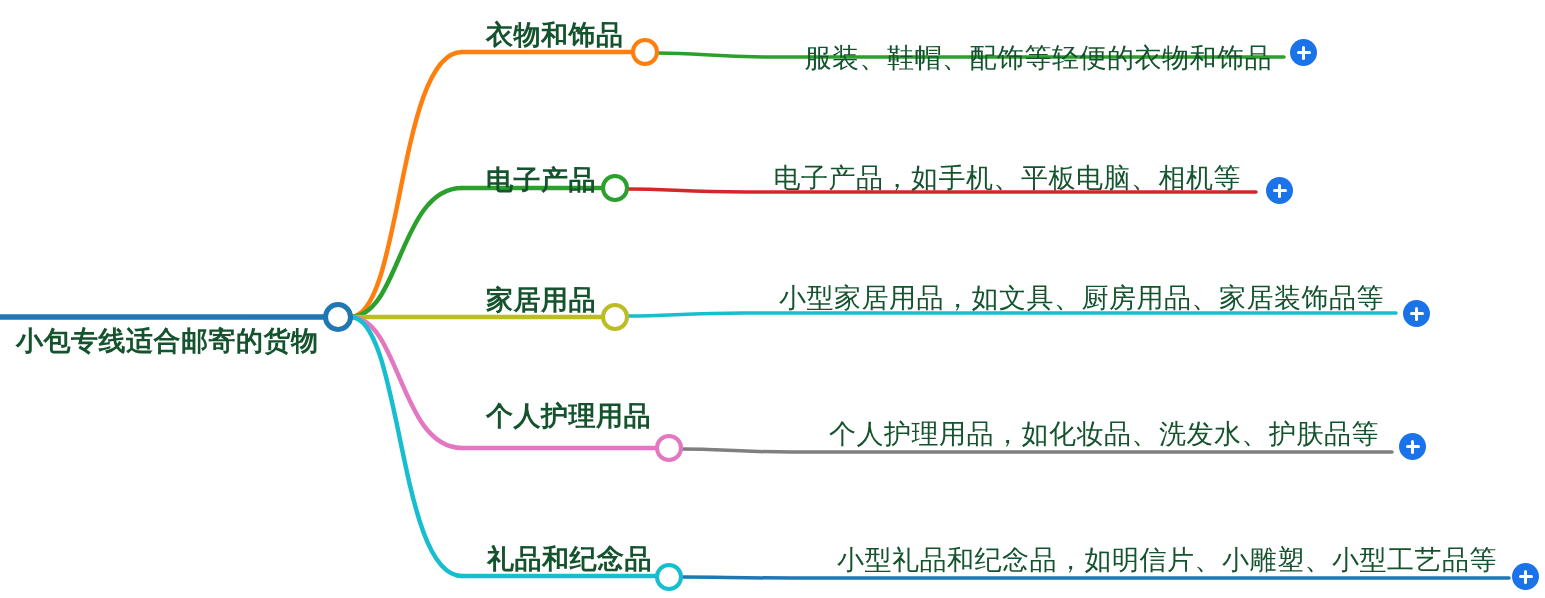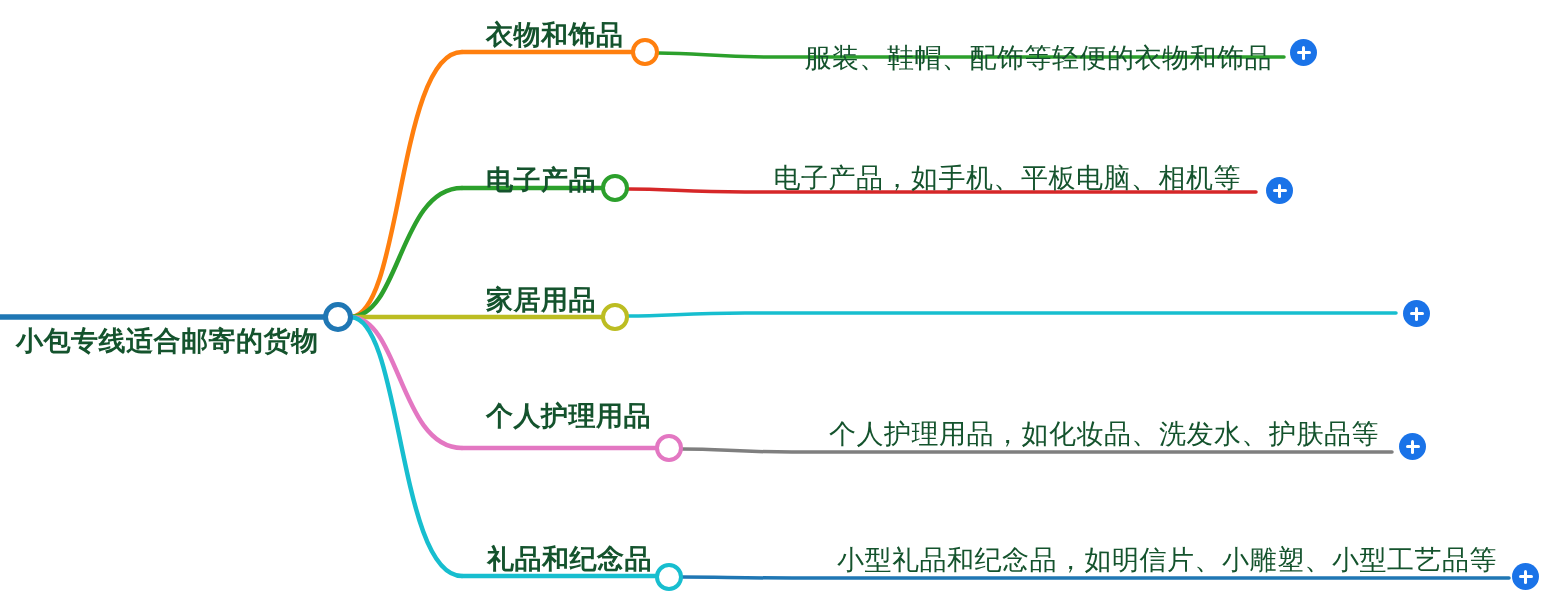--- a/index.html
+++ b/index.html
@@ -77,20 +77,21 @@
   <div class="node-label bold" style="left:16px; top:283px;margin-top:44px;">小包专线适合邮寄的货物</div>
 
   <div class="node-label bold" style="left:486px; top:21px;">衣物和饰品</div>
   <div class="node-label bold" style="left:486px; top:166px;">电子产品</div>
   <div class="node-label bold" style="left:486px; top:286px;">家居用品</div>
   <div class="node-label bold" style="left:486px; top:402px;">个人护理用品</div>
   <div class="node-label bold" style="left:487px; top:545px;">礼品和纪念品</div>
 
   <div class="node-label normal" style="right:273px; top:36px;margin-top:8px;">服装、鞋帽、配饰等轻便的衣物和饰品</div>
   <div class="node-label normal" style="right:304px; top:164px;">电子产品，如手机、平板电脑、相机等</div>
+  <div class="node-label normal" style="right:161px; top:284px;">小型家居用品，如文具、厨房用品、家居装饰品等</div>
   <div class="node-label normal" style="right:166px; top:420px;margin-left:20px;">个人护理用品，如化妆品、洗发水、护肤品等</div>
   <div class="node-label normal" style="right:48px; top:546px;">小型礼品和纪念品，如明信片、小雕塑、小型工艺品等</div>
 
   <div class="plus-btn" style="left:1290px; top:39px;">
     <span class="plus-glyph"></span>
   </div>
   <div class="plus-btn" style="left:1266px; top:177px;">
     <span class="plus-glyph"></span>
   </div>
   <div class="plus-btn" style="left:1403px; top:300px;">

